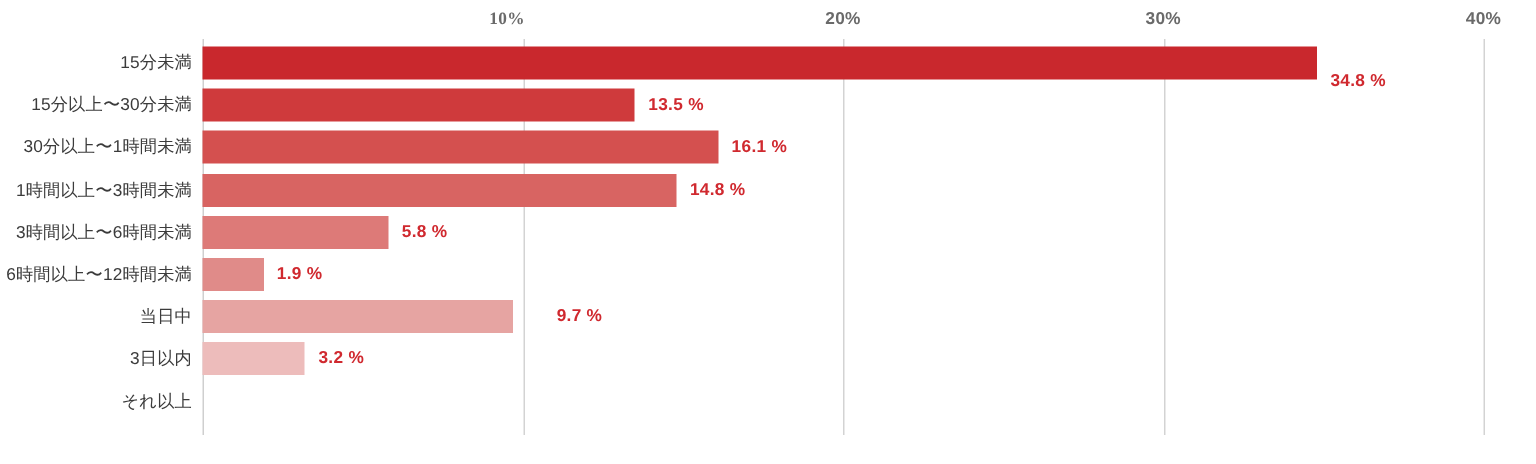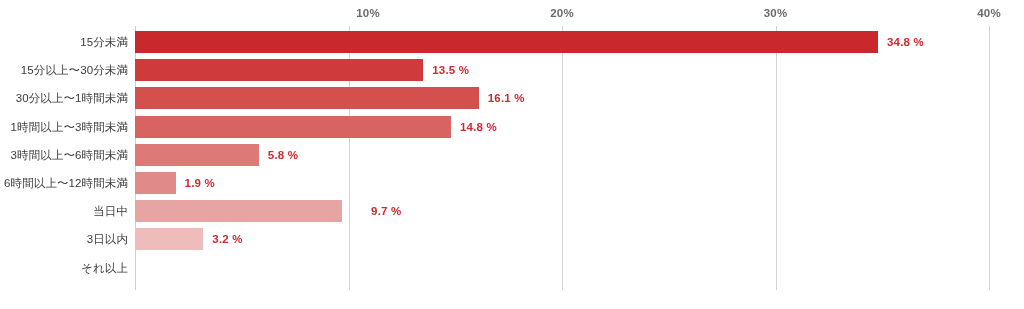--- a/index.html
+++ b/index.html
@@ -77,21 +77,21 @@
     transform: translateY(-50%);
     letter-spacing: 0.2px;
   }
 </style>
 </head>
 <body>
 
 <div id="chart-root">
 
   <div id="xticks">
-      <div class="x-tick-label" style="left: 368px;">10%</div>
+      <div class="x-tick-label" style="left: 338px; font-family: Liberation Serif, serif;">10%</div>
       <div class="x-tick-label" style="left: 562px;">20%</div>
       <div class="x-tick-label" style="left: 775.5px;">30%</div>
       <div class="x-tick-label" style="left: 989px;">40%</div>
     </div>
 
   <div id="gridlines">
       <div class="gridline" style="left: 348.5px; background: rgb(211, 211, 211);"></div>
       <div class="gridline" style="left: 562px; background: rgb(211, 211, 211);"></div>
       <div class="gridline" style="left: 775.5px; background: rgb(211, 211, 211);"></div>
       <div class="gridline" style="left: 989px; background: rgb(211, 211, 211);"></div>
@@ -106,21 +106,21 @@
       <div class="cat-label" style="top: 126.6px; right: 896px; color: rgb(59, 59, 59);">1時間以上〜3時間未満</div>
       <div class="cat-label" style="top: 154.8px; right: 896px; color: rgb(59, 59, 59);">3時間以上〜6時間未満</div>
       <div class="cat-label" style="top: 183px; right: 896px; color: rgb(59, 59, 59);">6時間以上〜12時間未満</div>
       <div class="cat-label" style="top: 211.2px; right: 896px; color: rgb(59, 59, 59);">当日中</div>
       <div class="cat-label" style="top: 239.4px; right: 896px; color: rgb(59, 59, 59);">3日以内</div>
       <div class="cat-label" style="top: 267.6px; right: 896px; color: rgb(59, 59, 59);">それ以上</div>
     </div>
 
   <div id="bars">
       <div class="bar" style="left: 135px; top: 42px; width: 742.98px; background: rgb(201, 40, 45);"></div>
-      <div class="bar-value" style="left: 886.98px; top: 42px; color: rgb(208, 41, 47);">34.8 %</div>
+      <div class="bar-value" style="left: 886.98px; top: 54px; color: rgb(208, 41, 47);">34.8 %</div>
       <div class="bar" style="left: 135px; top: 70.2px; width: 288.225px; background: rgb(207, 58, 60);"></div>
       <div class="bar-value" style="left: 432.225px; top: 70.2px; color: rgb(208, 41, 47);">13.5 %</div>
       <div class="bar" style="left: 135px; top: 98.4px; width: 343.735px; background: rgb(212, 80, 79);"></div>
       <div class="bar-value" style="left: 487.735px; top: 98.4px; color: rgb(208, 41, 47);">16.1 %</div>
       <div class="bar" style="left: 135px; top: 126.6px; width: 315.98px; background: rgb(216, 100, 98);"></div>
       <div class="bar-value" style="left: 459.98px; top: 126.6px; color: rgb(208, 41, 47);">14.8 %</div>
       <div class="bar" style="left: 135px; top: 154.8px; width: 123.83px; background: rgb(221, 122, 120);"></div>
       <div class="bar-value" style="left: 267.83px; top: 154.8px; color: rgb(208, 41, 47);">5.8 %</div>
       <div class="bar" style="left: 135px; top: 183px; width: 40.565px; background: rgb(224, 139, 137);"></div>
       <div class="bar-value" style="left: 184.565px; top: 183px; color: rgb(208, 41, 47);">1.9 %</div>

